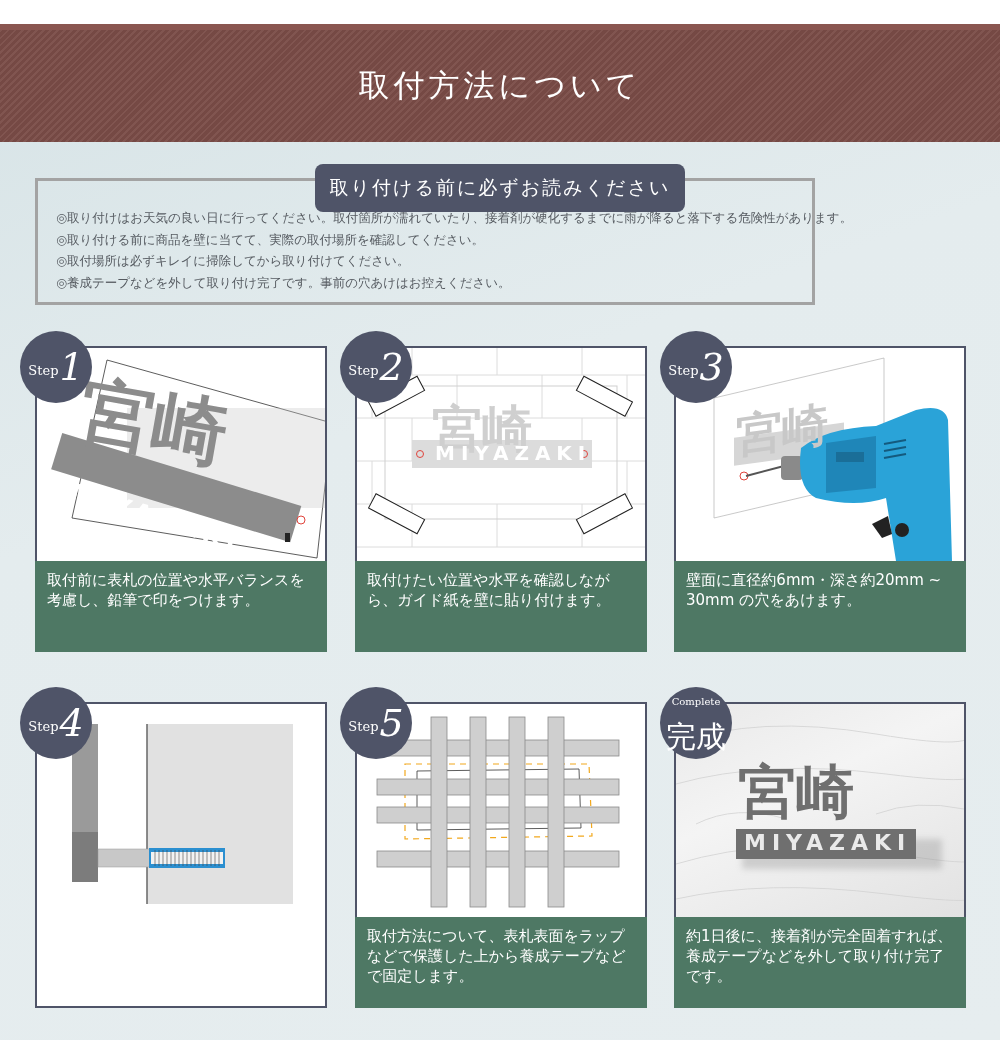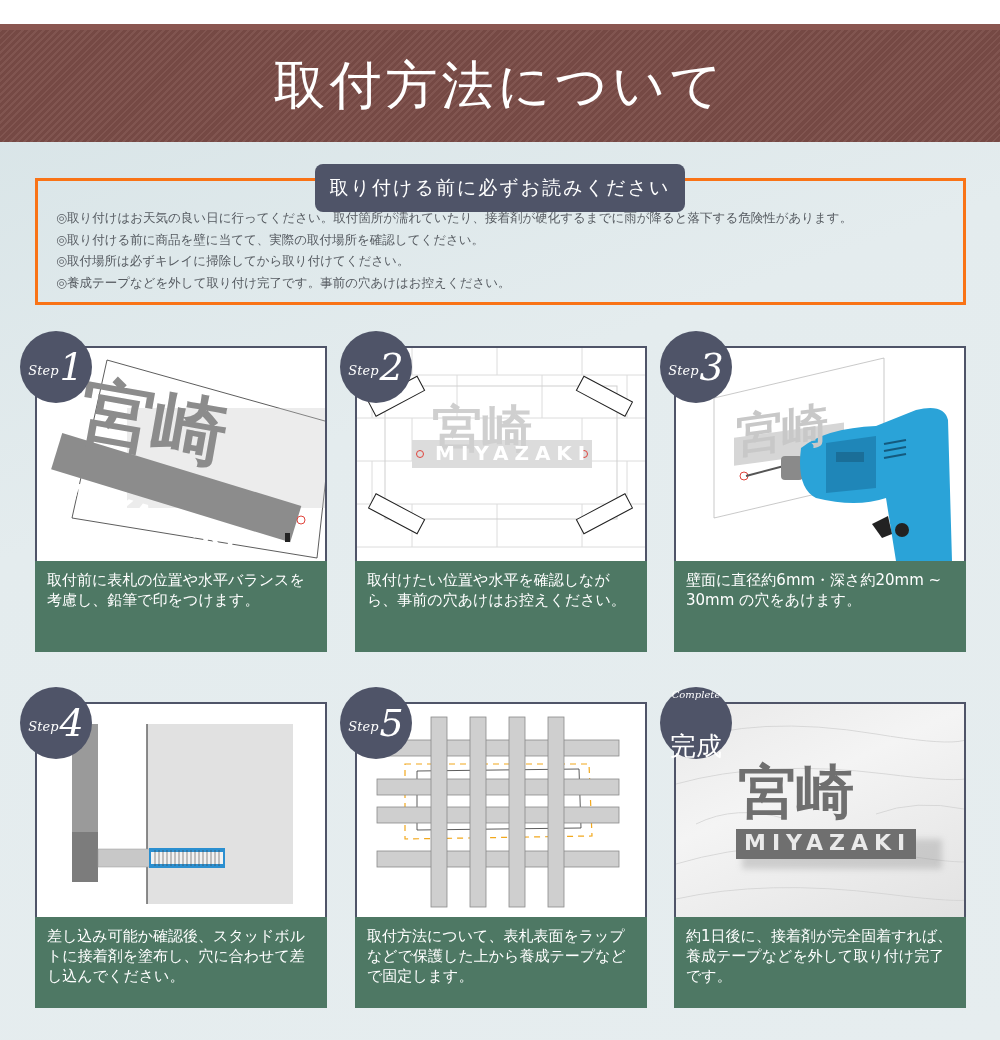--- a/index.html
+++ b/index.html
@@ -11,26 +11,26 @@
     }
     .topstrip { position: absolute; left: 0; top: 0; width: 1000px; height: 24px; background: #ffffff; }
     .banner {
       position: absolute; left: 0; top: 24px; width: 1000px; height: 118px;
       background-color: #7a4c47;
       background-image: repeating-linear-gradient(135deg, rgba(255,255,255,0.05) 0 2px, rgba(0,0,0,0.04) 2px 5px);
       border-top: 6px solid #8a5650;
       display: flex; align-items: center; justify-content: center;
     }
     .banner h1 {
-      color: #ffffff; font-weight: normal; font-size: 52px; letter-spacing: 4px;
+      color: #ffffff; font-weight: normal; font-size: 31px; letter-spacing: 4px;
       font-family: Liberation Sans, sans-serif;
     }
     .notice {
-      position: absolute; left: 35px; top: 178px; width: 931px; height: 127px;
-      border: 3px solid #f97316;
+      position: absolute; left: 35px; top: 178px; width: 780px; height: 127px;
+      border: 3px solid #a3a3a3;
     }
     .notice-title {
       position: absolute; left: 315px; top: 164px; width: 370px; height: 48px;
       background: #4f5468; border-radius: 8px;
       color: #ffffff; font-size: 19px; letter-spacing: 2px;
       display: flex; align-items: center; justify-content: center;
     }
     .notice ul { list-style: none; position: absolute; left: 18px; top: 26px; }
     .notice li { font-size: 12.5px; color: #555a60; line-height: 21.5px; white-space: nowrap; }
 
@@ -43,25 +43,25 @@
       position: absolute; left: -2px; top: 213px; width: 292px; height: 91px;
       background: #4e7864; color: #ffffff;
       font-size: 15px; line-height: 20px; padding: 9px 10px 0 12px;
     }
     .badge {
       position: absolute; width: 72px; height: 72px; border-radius: 50%;
       background: #4f5468; color: #ffffff;
       display: flex; align-items: center; justify-content: center;
       font-family: "DejaVu Serif", serif; z-index: 5;
     }
-    .badge .sw { font-style: italic; font-size: 13px; margin-right: 1px; margin-top: 6px; }
+    .badge .sw { font-size: 13px; margin-right: 1px; margin-top: 6px; }
     .badge .num { font-style: italic; font-size: 38px; line-height: 1; }
     .badge.complete { flex-direction: column; }
     .badge.complete .sw { font-size: 10px; margin: 2px 0 0 0; }
-    .badge.complete .num { font-size: 26px; font-style: normal; font-family: "DejaVu Sans", sans-serif; margin-top: 15px; }
+    .badge.complete .num { font-size: 30px; font-style: normal; font-family: "DejaVu Sans", sans-serif; margin-top: 15px; }
 
     
     .plate-text { position: absolute; color: #fff; font-family: "DejaVu Sans", sans-serif; font-weight: bold; letter-spacing: 6px; }
     .kanji { position: absolute; font-family: "DejaVu Serif", serif; font-weight: bold; }
   </style>
 </head>
 <body>
 
 <div class="topstrip"></div>
 
@@ -139,21 +139,21 @@
       <g fill="#fff" stroke="#222" stroke-width="1">
         <rect x="12" y="40" width="55" height="16" transform="rotate(-28 40 48)"></rect>
         <rect x="220" y="40" width="55" height="16" transform="rotate(28 247 48)"></rect>
         <rect x="12" y="158" width="55" height="16" transform="rotate(28 40 166)"></rect>
         <rect x="220" y="158" width="55" height="16" transform="rotate(-28 247 166)"></rect>
       </g>
     </svg>
     <span class="kanji" style="left:75px;top:48px;font-size:50px;color:#cfcfcf;">宮崎</span>
     <span class="plate-text" style="left:78px;top:93px;font-size:20px;">MIYAZAKI</span>
   </div>
-  <div class="cap">取付けたい位置や水平を確認しながら、事前の穴あけはお控えください。</div>
+  <div class="cap">取付けたい位置や水平を確認しながら、ガイド紙を壁に貼り付けます。</div>
 </div>
 
 <div class="badge" style="left:660px;top:331px;">
   <span class="sw">Step</span>
   <span class="num">3</span>
 </div>
 <div class="card" style="left:674px;top:346px;">
   <div class="img">
     <svg width="288" height="213" viewBox="0 0 288 213">
       <polygon points="38,50 208,10 208,130 38,170" fill="#ffffff" stroke="#bbb" stroke-width="0.8"></polygon>
@@ -205,21 +205,20 @@
           <line x1="158" y1="146" x2="158" y2="162"></line>
           <line x1="162" y1="146" x2="162" y2="162"></line>
         <line x1="166" y1="146" x2="166" y2="162"></line>
           <line x1="170" y1="146" x2="170" y2="162"></line>
           <line x1="174" y1="146" x2="174" y2="162"></line>
         <line x1="178" y1="146" x2="178" y2="162"></line>
           <line x1="182" y1="146" x2="182" y2="162"></line>
       </g>
     </svg>
   </div>
-  <div class="cap">差し込み可能か確認後、スタッドボルトに接着剤を塗布し、穴に合わせて差し込んでください。</div>
 </div>
 
 <div class="badge" style="left:340px;top:687px;">
   <span class="sw">Step</span>
   <span class="num">5</span>
 </div>
 <div class="card" style="left:355px;top:702px;">
   <div class="img">
     <svg width="288" height="213" viewBox="0 0 288 213">
       <polygon points="48,60 232,60 235,132 48,135" fill="none" stroke="#f2a81d" stroke-width="1.2" stroke-dasharray="6 5"></polygon>
@@ -232,21 +231,21 @@
         <rect x="74" y="13" width="16" height="190"></rect>
         <rect x="113" y="13" width="16" height="190"></rect>
         <rect x="152" y="13" width="16" height="190"></rect>
         <rect x="191" y="13" width="16" height="190"></rect>
       </g>
     </svg>
   </div>
   <div class="cap">取付方法について、表札表面をラップなどで保護した上から養成テープなどで固定します。</div>
 </div>
 
-<div class="badge complete" style="left:660px;top:687px;justify-content:space-between;">
+<div class="badge complete" style="left:660px;top:687px;">
   <span class="sw">Complete</span>
   <span class="num">完成</span>
 </div>
 <div class="card" style="left:674px;top:702px;">
   <div class="img" style="background: linear-gradient(155deg, #e9e9e9 0%, #f4f4f4 40%, #e2e2e2 100%);">
     <svg width="288" height="213" viewBox="0 0 288 213">
       <g stroke="#d2d2d2" stroke-width="1" fill="none" opacity="0.8">
         <path d="M0,40 Q80,10 200,30 T288,20"></path>
           <path d="M0,80 Q90,55 210,70 T288,60"></path>
         <path d="M0,160 Q100,130 220,150 T288,140"></path>

